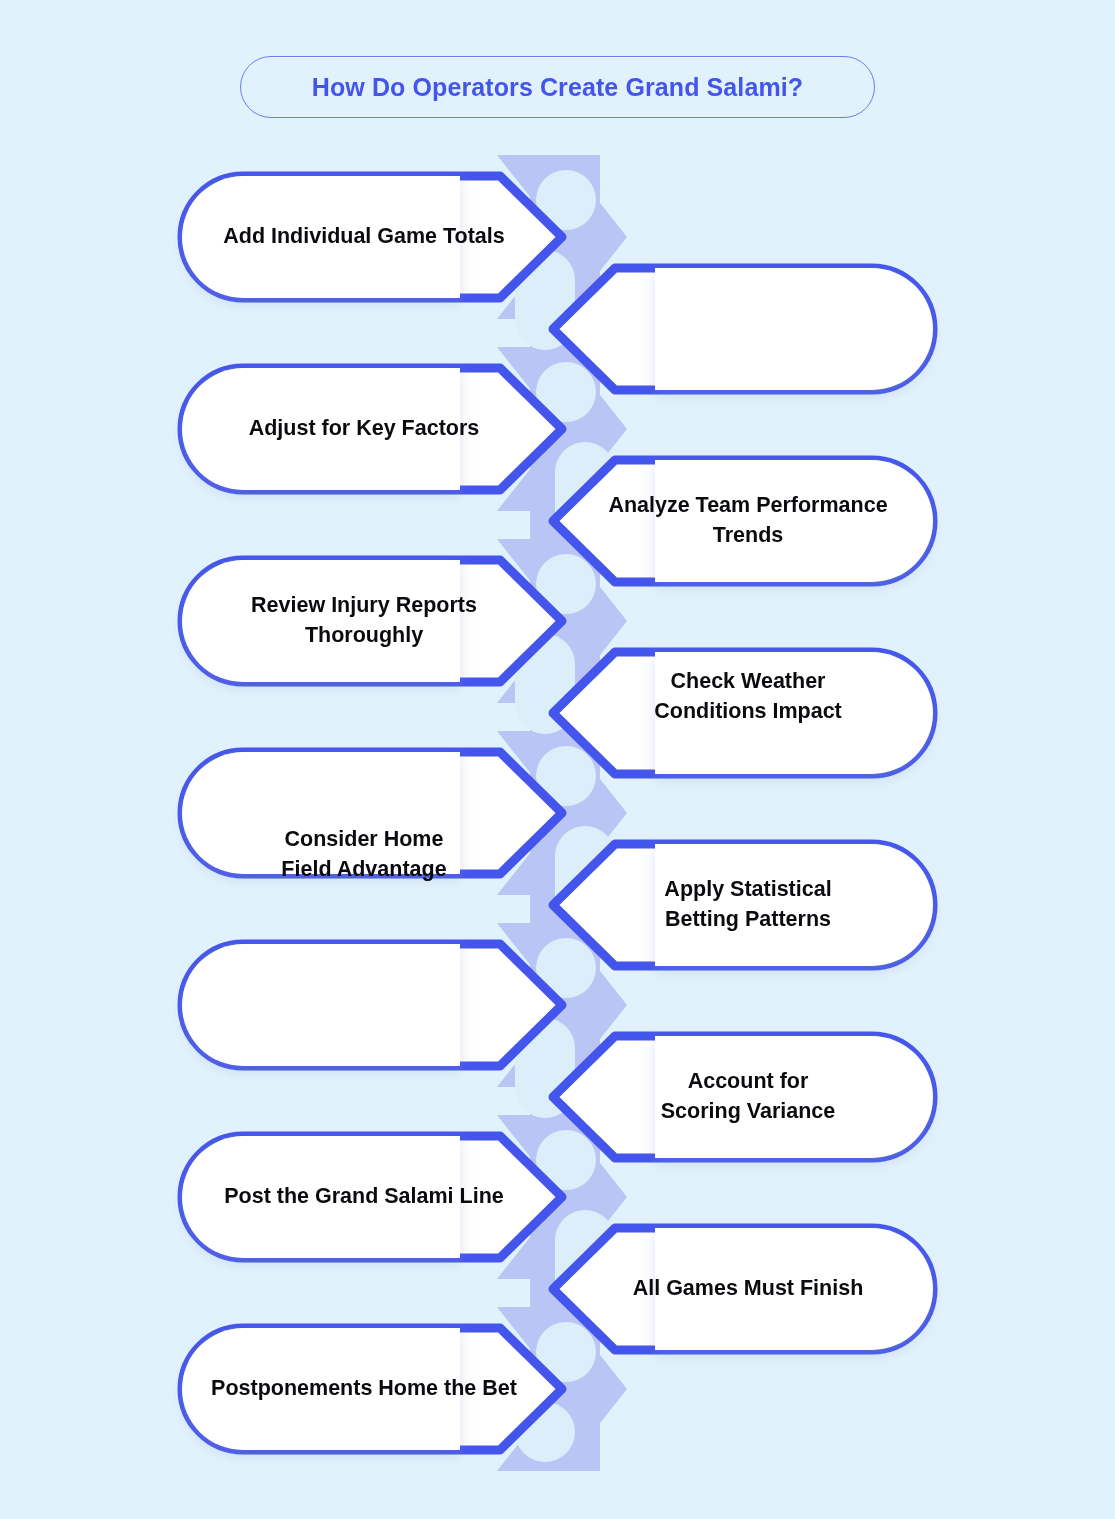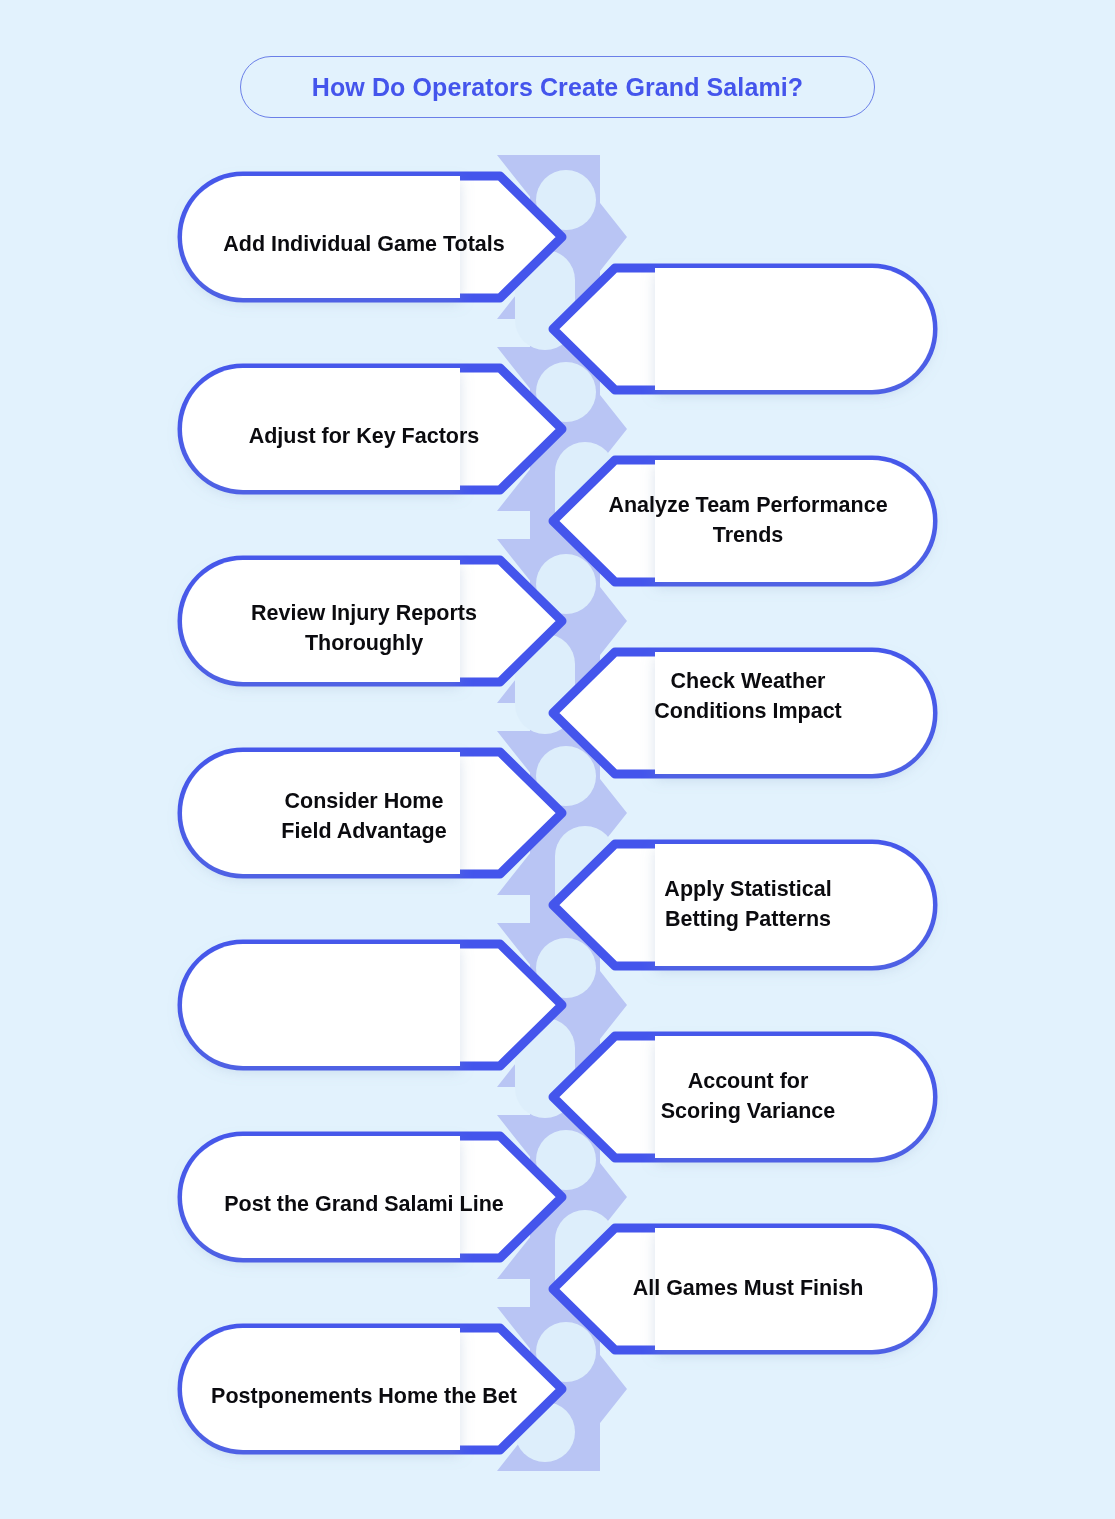--- a/index.html
+++ b/index.html
@@ -61,21 +61,21 @@
     font-size: 21.5px;
     font-weight: bold;
     line-height: 1.38;
     text-align: center;
     white-space: pre-line;
     display: flex;
     align-items: center;
     justify-content: center;
     pointer-events: none;
   }
-  .card-label.left  { width: 356px; left: 186px; margin-top: 8px; }
+  .card-label.left  { width: 356px; left: 186px; }
   .card-label.right { width: 356px; left: 570px; }
 </style>
 </head>
 <body>
 
 <div id="infographic">
 
   <div class="title-pill">
     <span class="title-text">How Do Operators Create Grand Salami?</span>
   </div>
@@ -215,21 +215,21 @@
   </svg>
 
   <div class="card-label left" style="top:176px; height:122px;">Add Individual Game Totals</div>
   <div class="card-label left" style="top:368px; height:122px;">Adjust for Key Factors</div>
   <div class="card-label right" style="top:460px; height:122px;">Analyze Team Performance
 Trends</div>
   <div class="card-label left" style="top:560px; height:122px;">Review Injury Reports
 Thoroughly</div>
   <div class="card-label right" style="top:652px; height:90px;">Check Weather
 Conditions Impact</div>
-  <div class="card-label left" style="top:748px; height:122px;">Consider Home
+  <div class="card-label left" style="top:794px; height:122px;">Consider Home
 Field Advantage</div>
   <div class="card-label right" style="top:844px; height:122px;">Apply Statistical
 Betting Patterns</div>
   <div class="card-label right" style="top:1036px; height:122px;">Account for
 Scoring Variance</div>
   <div class="card-label left" style="top:1136px; height:122px;">Post the Grand Salami Line</div>
   <div class="card-label right" style="top:1228px; height:122px;">All Games Must Finish</div>
   <div class="card-label left" style="top:1328px; height:122px;">Postponements Home the Bet</div>
 
 </div>

